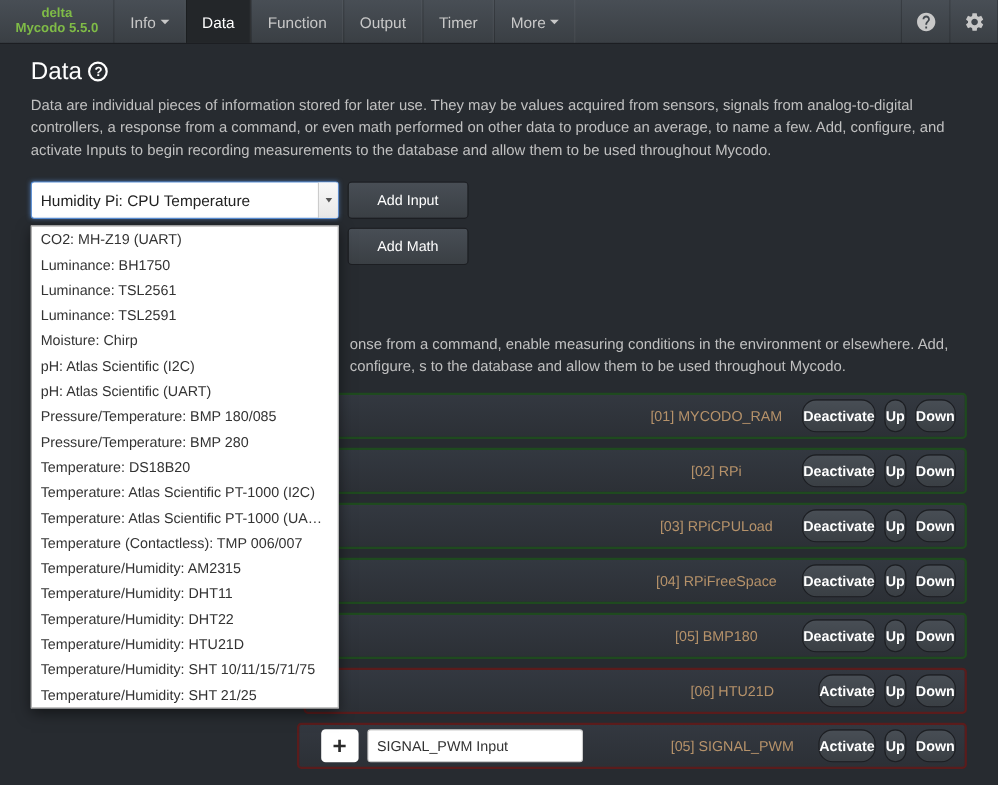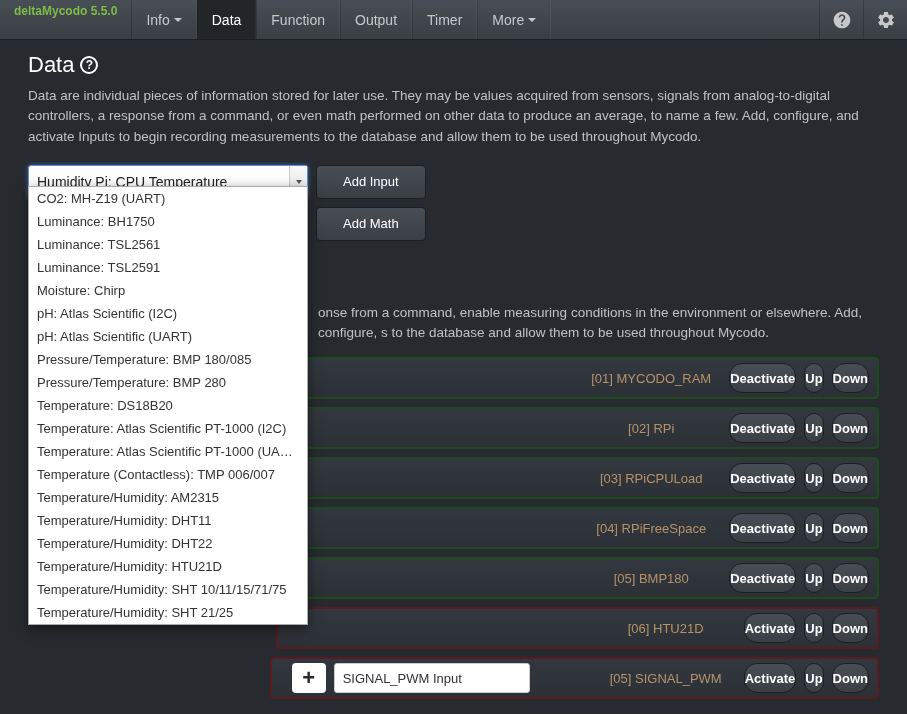--- a/index.html
+++ b/index.html
@@ -19,22 +19,22 @@
   display: flex;
   align-items: stretch;
 }
 .brand {
   padding: 4px 14px;
   color: #7fbb47;
   font-weight: bold;
   font-size: 12px;
   text-align: center;
   display: flex;
-  flex-direction: row;
-  justify-content: space-between;
+  flex-direction: column;
+  justify-content: flex-start;
   line-height: 1.2;
 }
 .nav-item {
   padding: 0 14px;
   display: flex;
   align-items: center;
   color: #c8c8c8;
   cursor: pointer;
   border-left: 1px solid rgba(0,0,0,0.2);
   border-right: 1px solid rgba(255,255,255,0.05);
@@ -115,21 +115,21 @@
   border-radius: 4px;
   color: #fff;
   cursor: pointer;
   display: inline-flex;
   align-items: center;
   justify-content: center;
   font-size: 13px;
 }
 .dropdown-list {
   position: absolute;
-  top: 21px;
+  top: 40px;
   left: 0;
   width: 280px;
   max-height: 460px;
   background: #fff;
   border: 1px solid #aaa;
   box-shadow: 0 4px 12px rgba(0,0,0,0.5);
   z-index: 100;
   overflow-y: auto;
   color: #333;
 }

